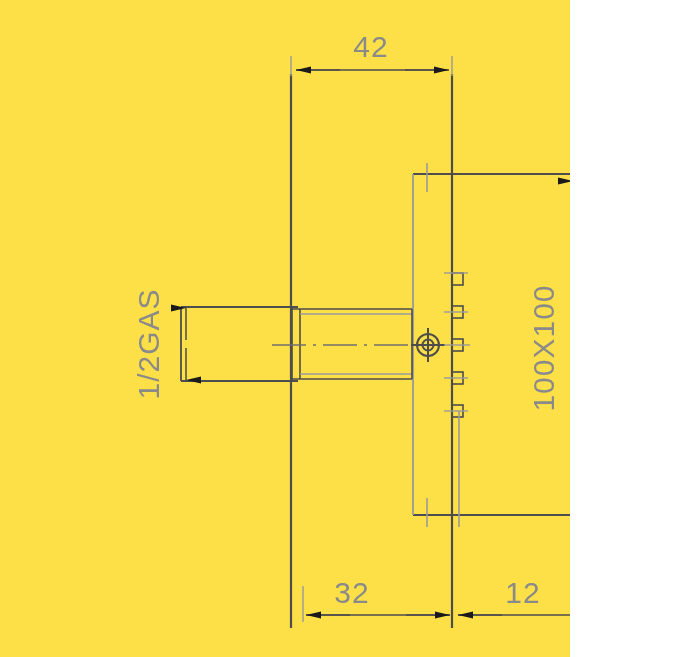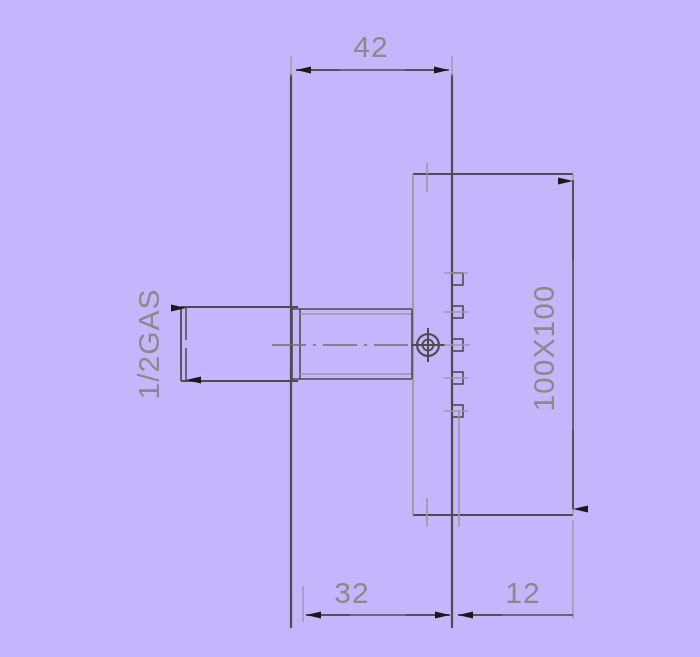--- a/index.html
+++ b/index.html
@@ -6,23 +6,23 @@
   html, body {
     margin: 0;
     padding: 0;
     background: #ffffff;
   }
   body {
     font-family: "Liberation Sans", sans-serif;
   }
   #drawing-root {
     position: relative;
-    width: 700px;
+    width: 570px;
     height: 657px;
-    background: #c4b5fd;
+    background: #fde047;
     overflow: hidden;
   }
   #drawing-svg {
     position: absolute;
     top: 0;
     left: 0;
     width: 700px;
     height: 657px;
   }
   .dim-text {

